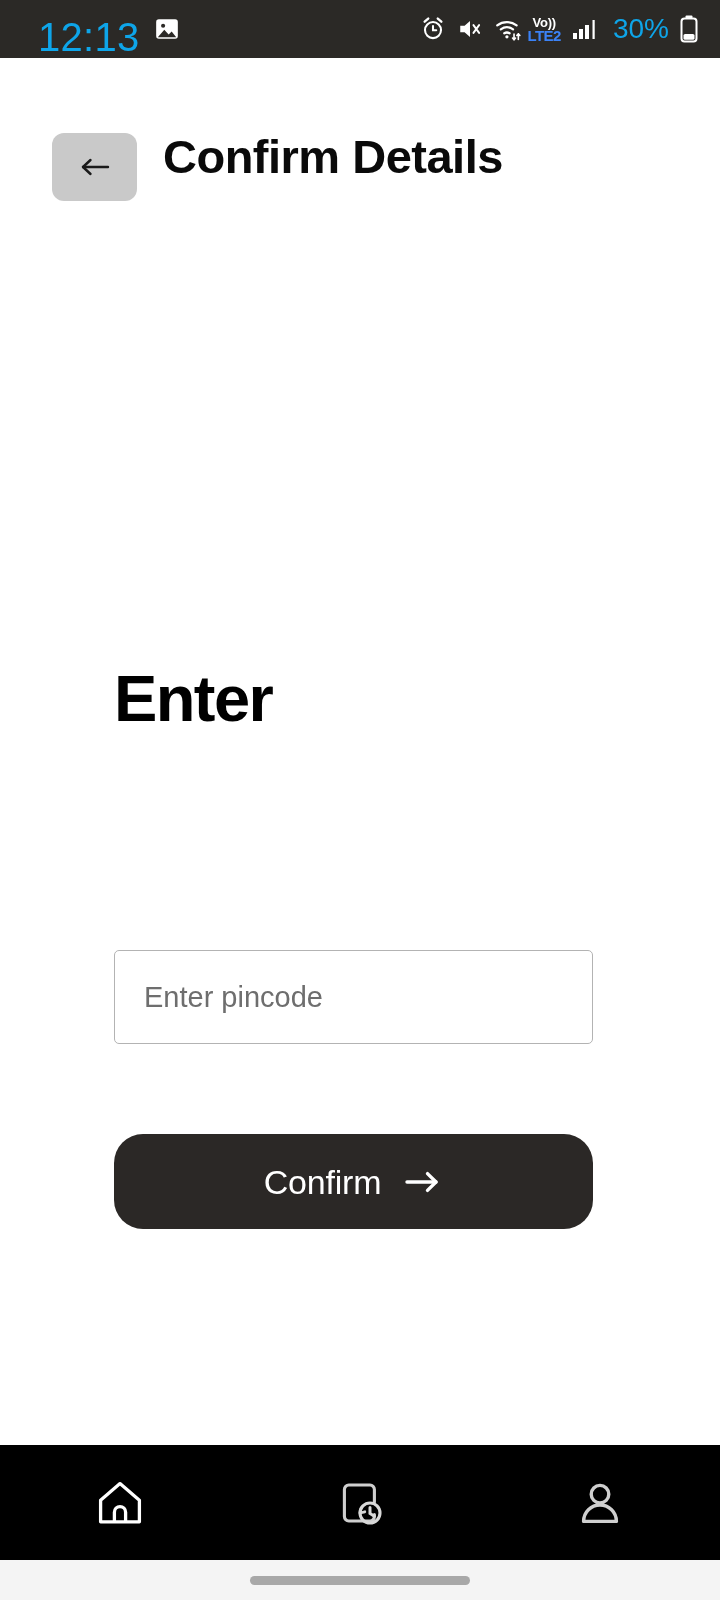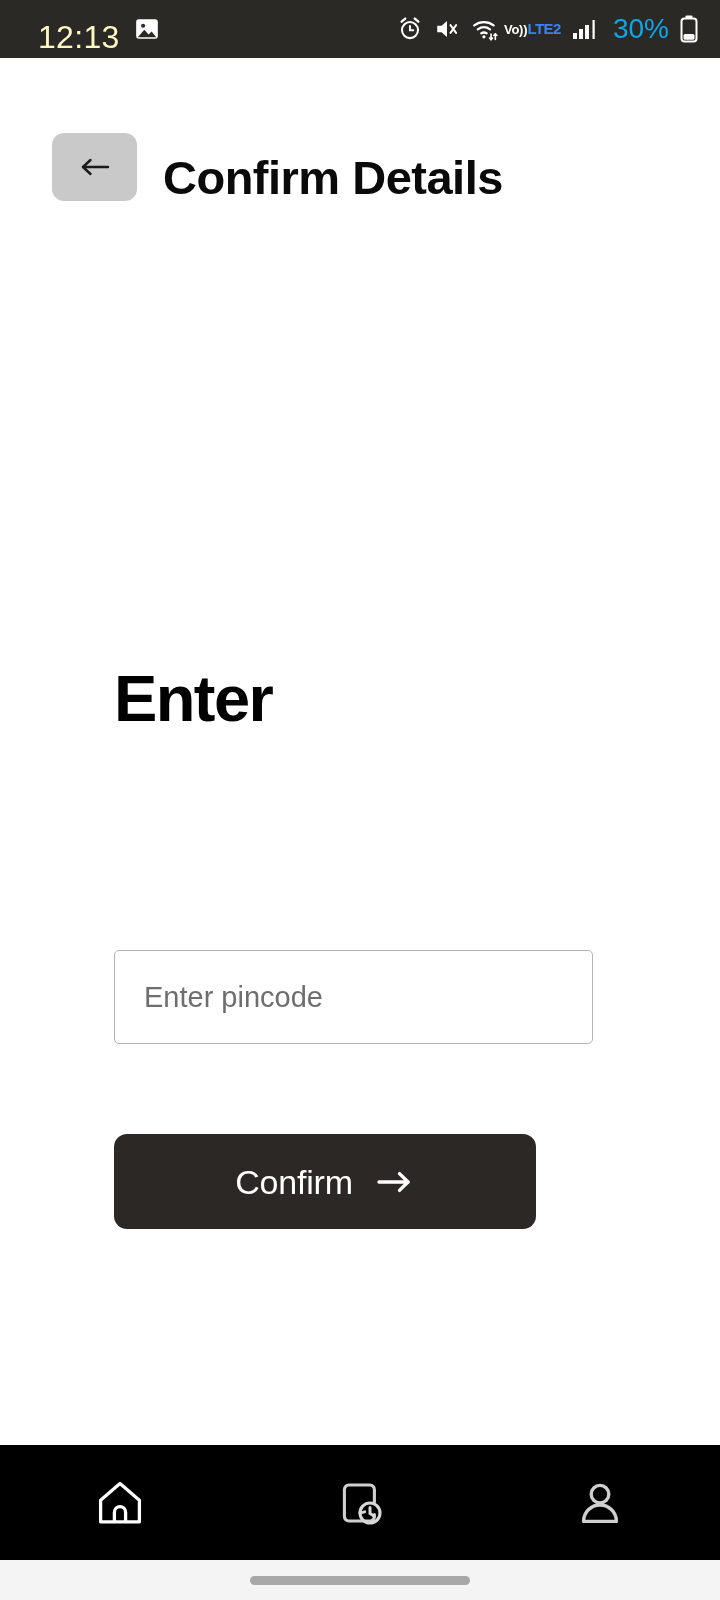--- a/index.html
+++ b/index.html
@@ -19,43 +19,43 @@
   
   .status-bar {
     height:58px;
     background:#2b2926;
     display:flex; align-items:center;
     padding:0 22px 0 38px;
     flex:none;
   }
   .status-left { display:flex; align-items:center; gap:14px; }
   .status-time {
-    color:#fef9c3; font-size:32px; font-weight:400;
+    color:#0ea5e9; font-size:40px; font-weight:400;
     letter-spacing:0.3px; line-height:1;margin-top:16px;
   }
   .status-right {
     margin-left:auto;
     display:flex; align-items:center; gap:11px;
   }
   .status-battery-text {
     color:#0ea5e9; font-size:28px; font-weight:400; line-height:1;
     margin-left:2px;
   }
   .sicon { display:block; }
   .volte-wrap {
-    display:flex; flex-direction:row; align-items:center;
+    display:flex; flex-direction:column; align-items:center;
     justify-content:flex-end; line-height:1; margin-left:-6px;
   }
   .volte-top { color:#fff; font-size:13px; font-weight:700; letter-spacing:-0.2px; }
   .volte-bot { color:#3b82f6; font-size:15px; font-weight:700; letter-spacing:-0.5px; margin-top:-1px;}
 
   
   .app-header {
     flex:none;
-    display:flex; align-items:flex-end;
+    display:flex; align-items:flex-start;
     padding:75px 0 0 52px;
     gap:26px;
   }
   .back-button {
     width:85px; height:68px;
     background:#c9c9c9;
     border-radius:12px;
     display:flex; align-items:center; justify-content:center;
     cursor:pointer; flex:none;
   }
@@ -85,23 +85,23 @@
     background:#ffffff;
     font-family:"Liberation Sans", sans-serif;
     font-size:29px; color:#111;
     padding:0 29px;
     outline:none;
   }
   .pincode-input::placeholder { color:#6e6e6e; opacity:1; }
 
   .confirm-button {
     position:absolute; top:933px; left:114px;
-    width:422px; height:95px;
+    width:479px; height:95px;
     background:#2b2826;
-    border:none; border-radius:13px;
+    border:none; border-radius:29px;
     display:flex; align-items:center; justify-content:center;
     gap:22px;
     cursor:pointer;
   }
   .confirm-label {
     color:#ffffff; font-size:34px; font-weight:500;
     letter-spacing:-0.2px; line-height:1;
   }
 
   

